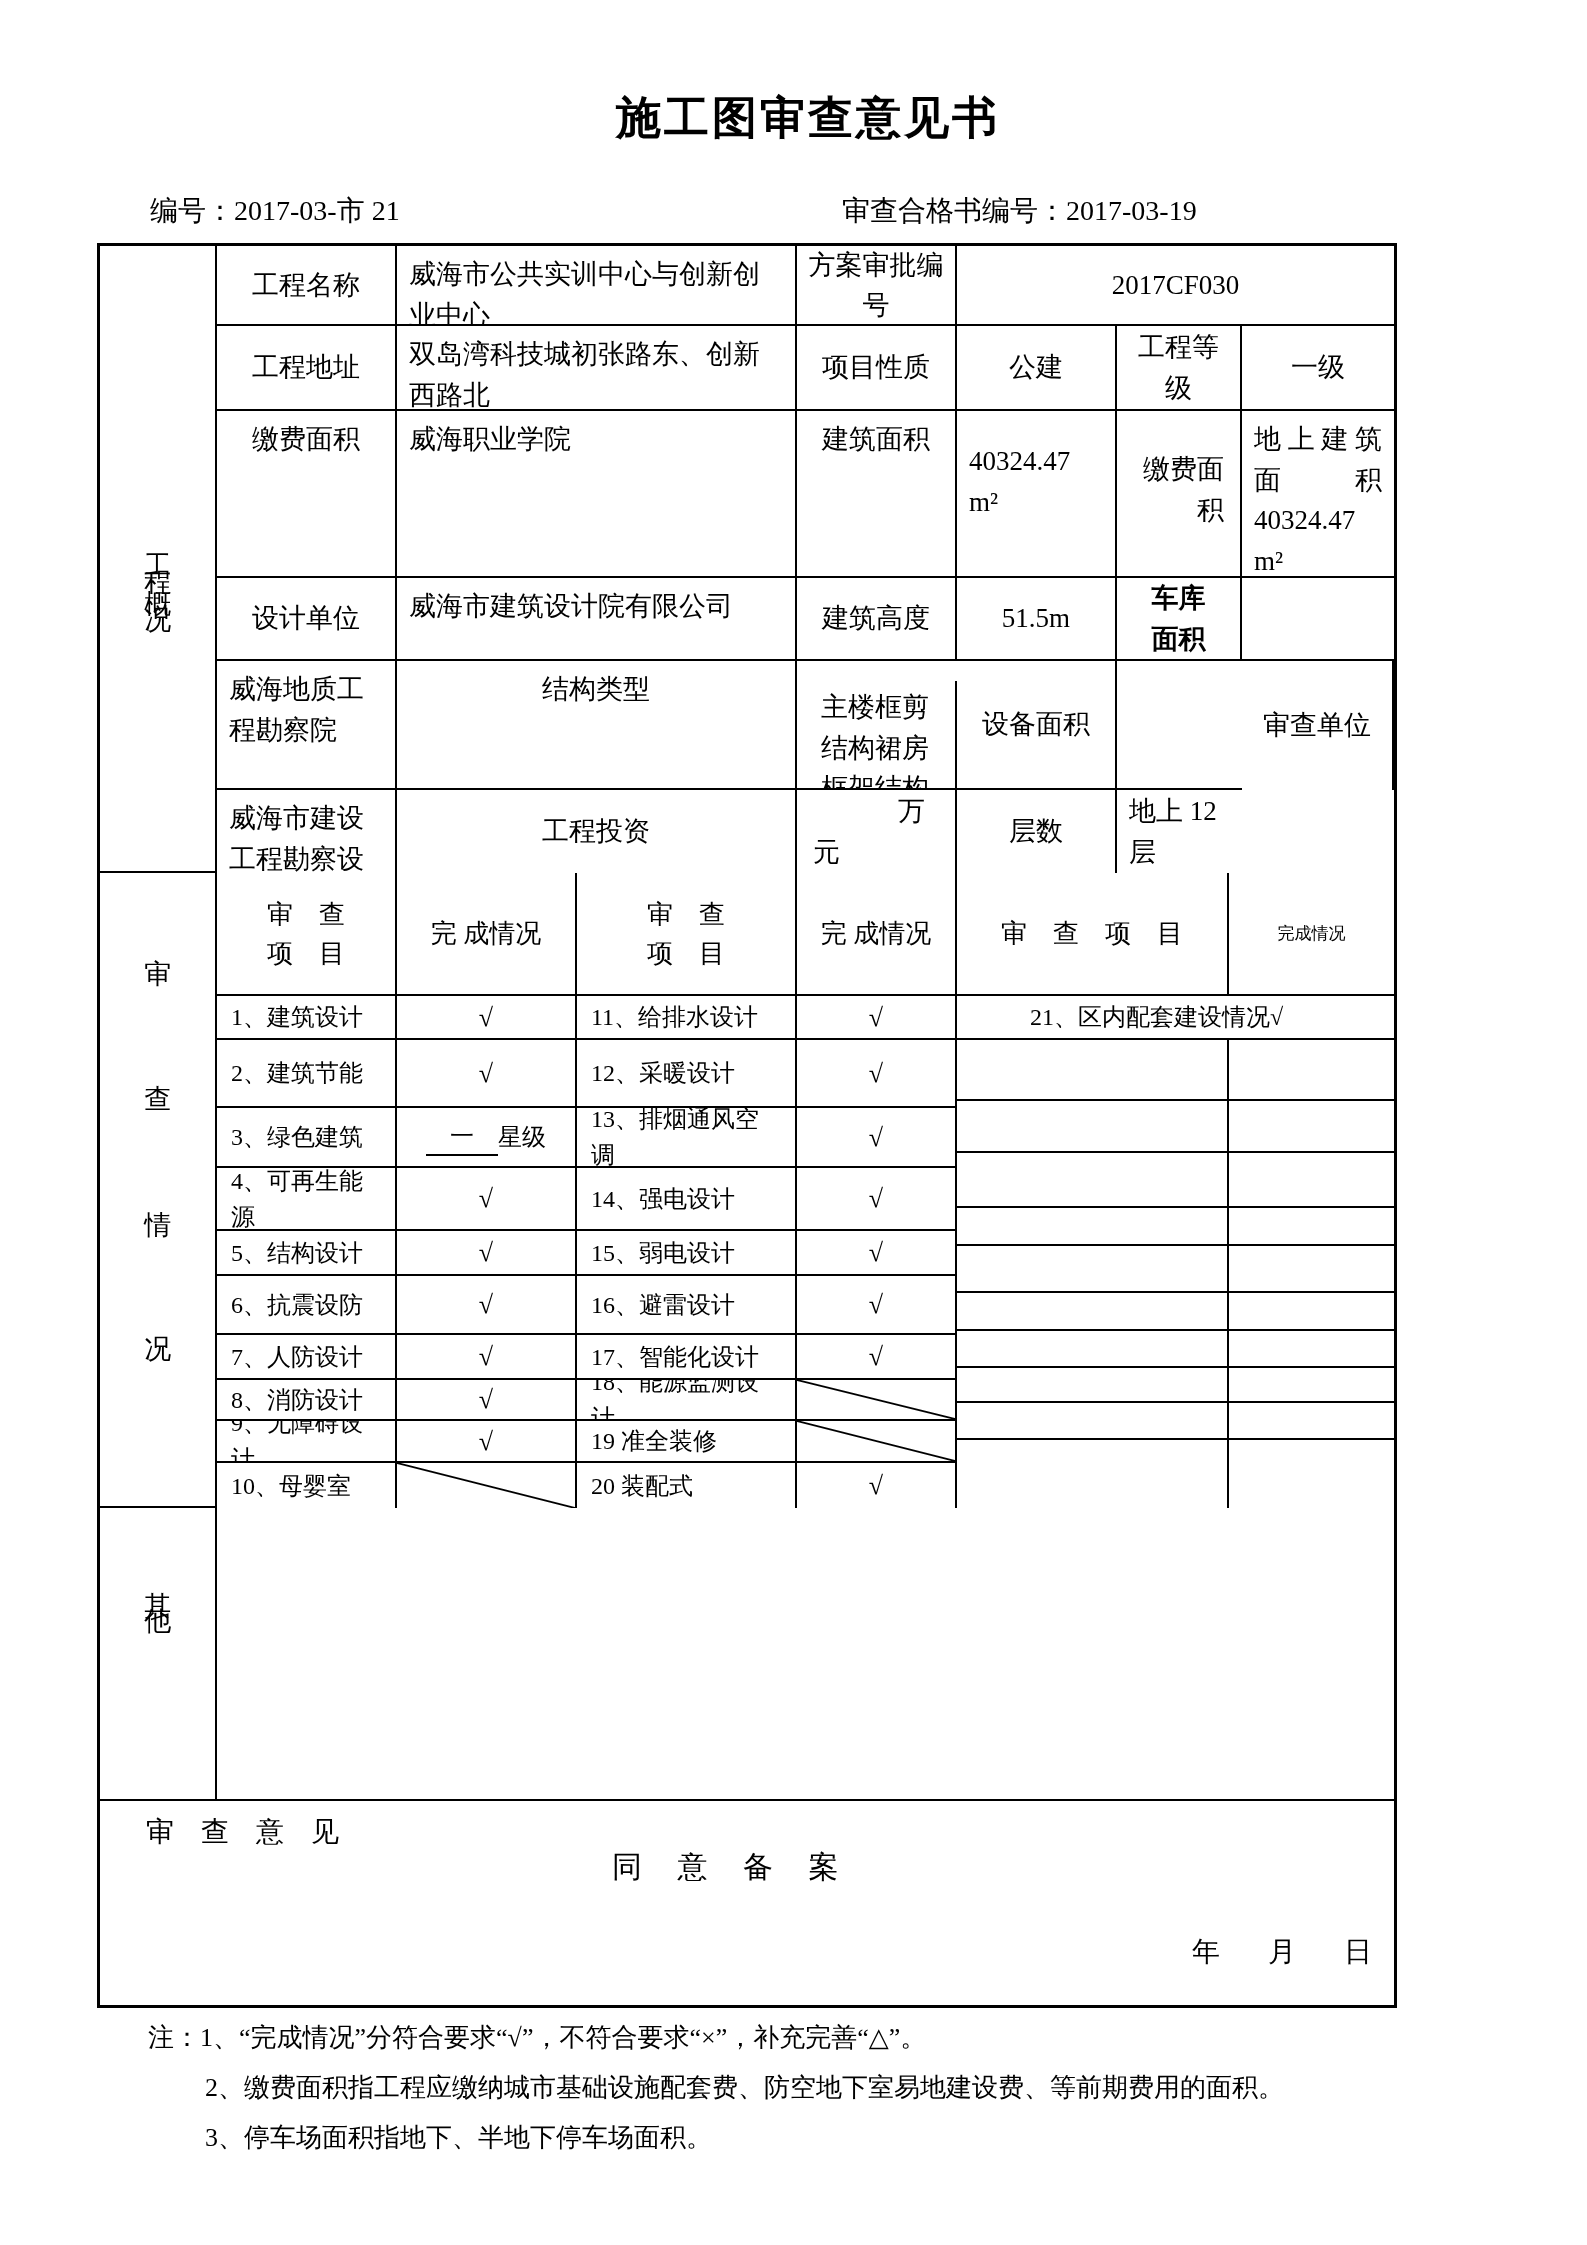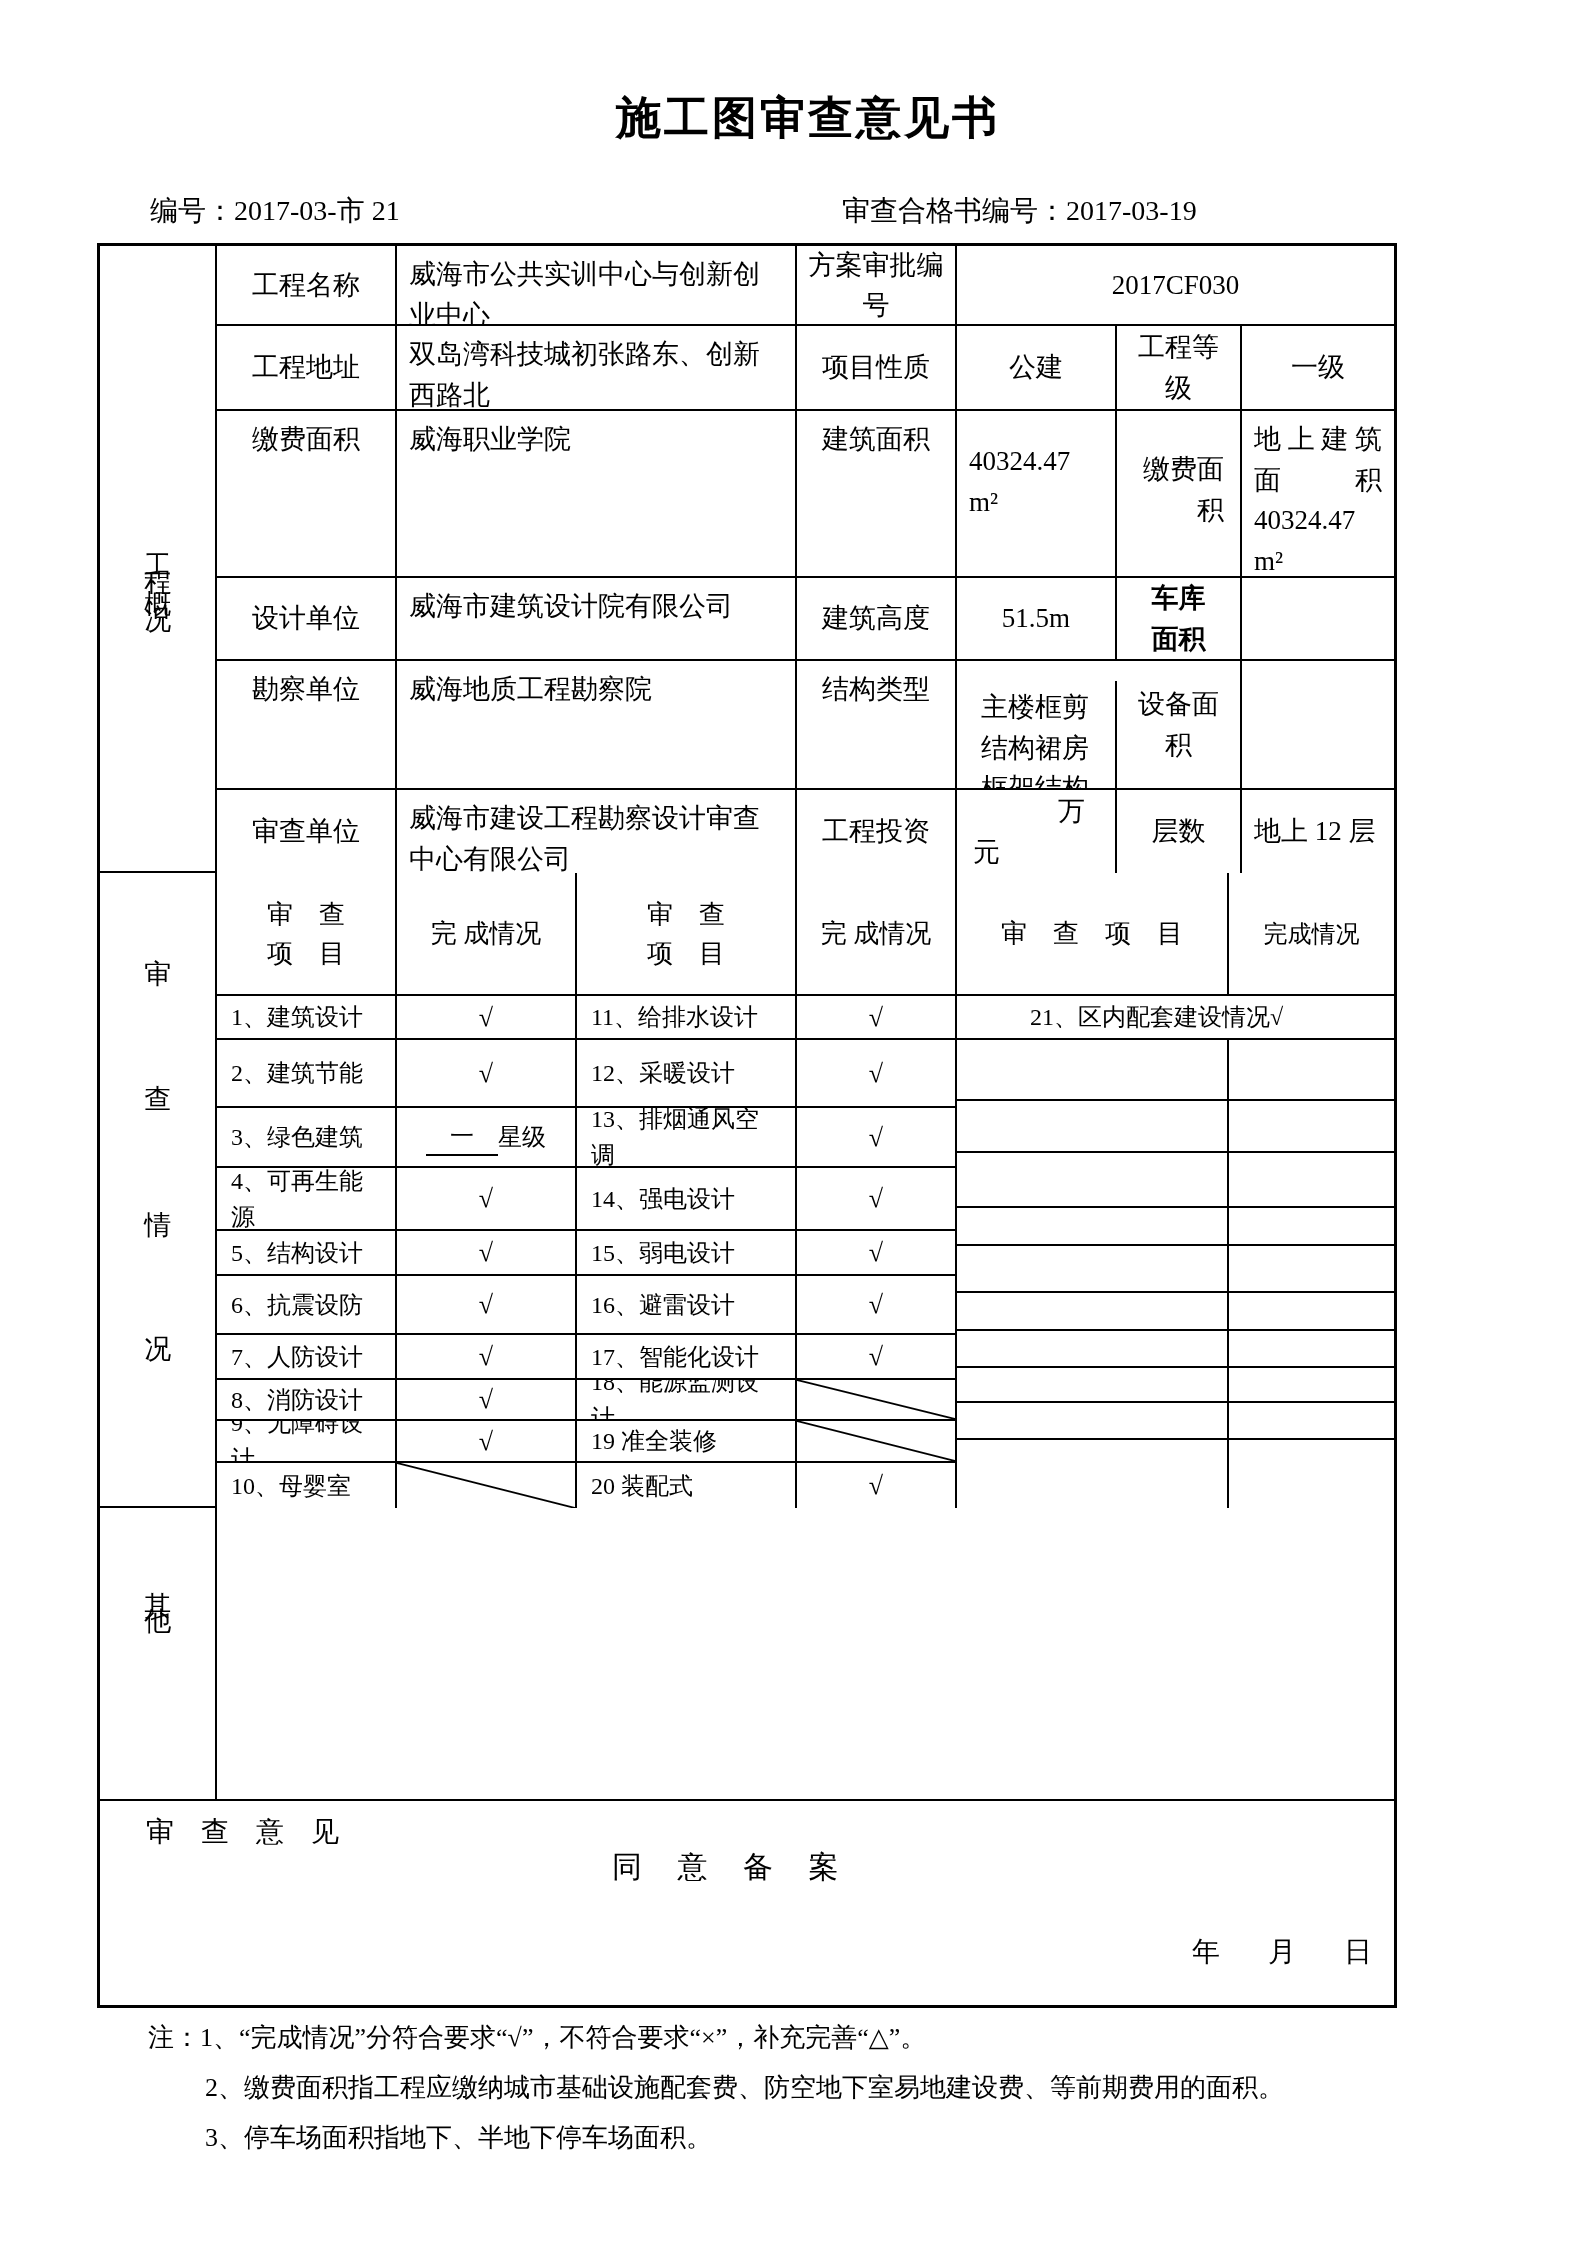--- a/index.html
+++ b/index.html
@@ -137,21 +137,20 @@
 
       <div class="c cC">设计单位</div>
       <div class="c cT padL">
           <span class="wfull">威海市建筑设计院有限公司</span>
         </div>
       <div class="c cC">建筑高度</div>
       <div class="c cC">51.5m</div>
       <div class="c cC" style="padding:0 26px;font-weight:bold;">车库面积</div>
       <div class="c noR"></div>
 
-      <div class="c cC cT">勘察单位</div>
       <div class="c cT padL">
           <span class="wfull">威海地质工程勘察院</span>
         </div>
       <div class="c cC cT">结构类型</div>
       <div class="c cT" style="padding:6px 22px 0 24px;margin-top:20px;">
           <span class="wfull">主楼框剪结构裙房框架结构</span>
         </div>
       <div class="c cC" style="padding:0 16px;">设备面积</div>
       <div class="c noR"></div>
 
@@ -231,21 +230,21 @@
 
         <div class="c item noB">10、母婴室</div>
         <div class="c mark noB slash-cell"></div>
         <div class="c item noB">20 装配式</div>
         <div class="c mark noB">√</div>
       </div>
 
       <div id="grp3">
         <div class="g3row" style="height:123px;">
           <div class="c cC g3item" style="font-size:26px;">审　查　项　目</div>
-          <div class="c cC g3mark noR" style="font-size:24px;">完成情况</div>
+          <div class="c cC g3mark noR" style="font-size:17px;">完成情况</div>
         </div>
         <div class="g3row" style="height:44px;">
           <div class="c noR" style="width:437px; font-size:24px; justify-content:center; padding-left:20px; padding-right:58px;">
             <span>21、区内配套建设情况</span>
             <span>√</span>
           </div>
         </div>
         <div class="g3row" style="height:61px;">
             <div class="c g3item"></div>
             <div class="c g3mark noR"></div>

